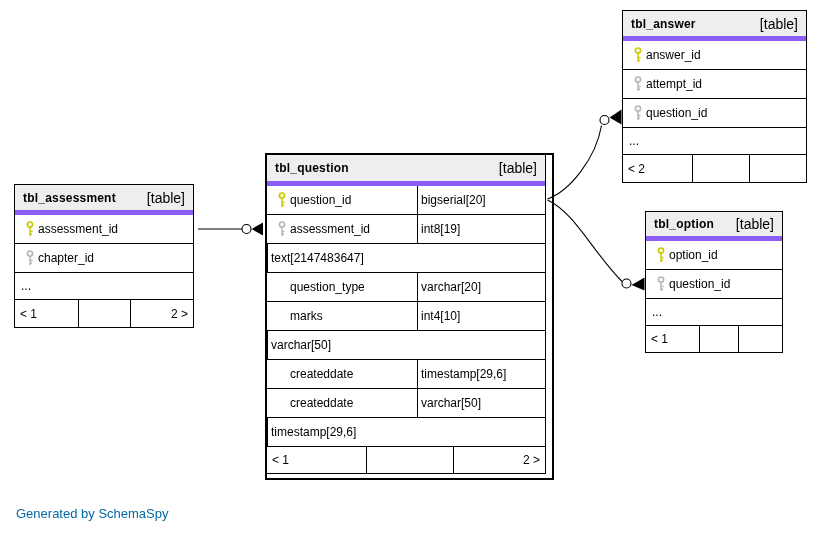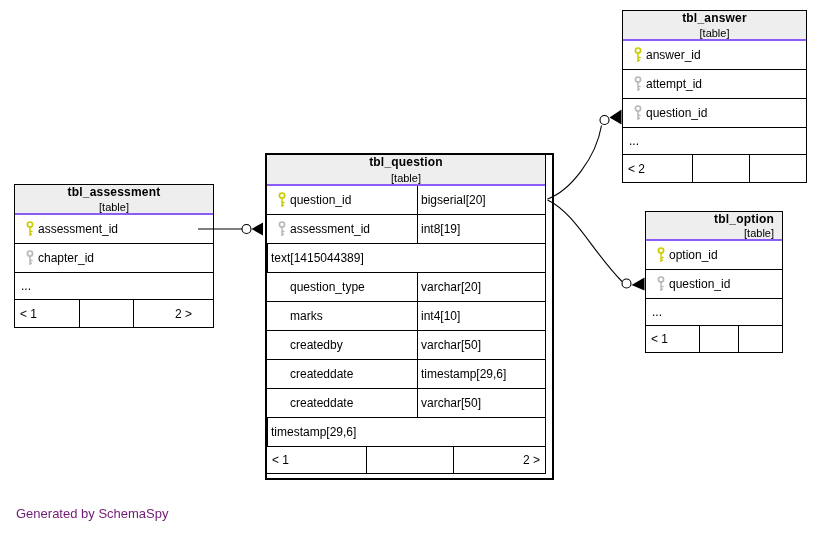--- a/index.html
+++ b/index.html
@@ -10,40 +10,40 @@
   .edges { position:absolute; left:0; top:0; width:823px; height:535px; z-index:3; pointer-events:none; }
   .db-table {
     position:absolute; background:#fff; border:1px solid #000; box-sizing:border-box;
     font-size:12px; z-index:2;
   }
   .db-table.main { border-width:2px; }
   .content { box-sizing:border-box; }
   .main > .content { margin:0 6px 4px 0; border-right:1px solid #000; border-bottom:1px solid #000; }
   .thead {
     background:#eeeeee; display:flex; align-items:center; justify-content:space-between;
-    padding:0 8px; border-bottom:2px solid #8b5cf6; box-sizing:border-box; height:30px;flex-direction:column;
+    padding:0 8px; border-bottom:5px solid #8b5cf6; box-sizing:border-box; height:30px;
   }
   .tname { font-weight:bold; font-size:12px; letter-spacing:0.2px; }
-  .tbadge { font-size:11px; }
+  .tbadge { font-size:14px; }
   .trow { display:flex; align-items:center; height:29px; border-bottom:1px solid #000; box-sizing:border-box; }
   .trow:last-of-type { border-bottom:1px solid #000; }
   .namecell { display:flex; align-items:center; height:100%; box-sizing:border-box; }
   .typecell {
     flex:1; display:flex; align-items:center; height:100%; border-left:1px solid #000;
     padding-left:3px; box-sizing:border-box; font-size:12px;
   }
   .kslot { width:17px; display:flex; justify-content:center; margin-left:6px; flex:0 0 17px; }
   .kslot svg { display:block; }
   .ellipsisrow { height:27px; display:flex; align-items:center; padding-left:6px; border-bottom:1px solid #000; box-sizing:border-box; }
   .tfoot { display:flex; box-sizing:border-box; }
   .fcell { box-sizing:border-box; display:flex; align-items:center; height:100%; }
   .fcell.mid, .fcell.right { border-left:1px solid #000; }
   .fcell.left { padding-left:5px; }
   .fcell.right { justify-content:flex-end; padding-right:5px; }
-  .gen-note { position:absolute; left:16px; top:506px; font-size:13px; color:#701a75; z-index:1; }
+  .gen-note { position:absolute; left:16px; top:506px; font-size:13px; color:#0369a1; z-index:1; }
   .pk { color:#cbcb00; }
   .fk { color:#b8b8b8; }
 </style>
 </head>
 <body>
 
 <div class="canvas">
 
   <svg class="edges" viewBox="0 0 823 535" xmlns="http://www.w3.org/2000/svg">
 
@@ -59,21 +59,21 @@
       <polygon points="609.5,117.5 621.5,109.5 621.5,124.5" fill="#000"></polygon>
     </g>
 
     <g>
       <path d="M547.5,200 C575,213 592,251 622,281.5" stroke="#000" stroke-width="1.1" fill="none"></path>
       <circle cx="626.5" cy="283.5" r="4.5" fill="#fff" stroke="#000" stroke-width="1.1"></circle>
       <polygon points="631.5,285 644.5,277.5 644.5,290.5" fill="#000"></polygon>
     </g>
   </svg>
 
-  <div class="db-table" style="left:14px; top:184px; width:200px;text-align:center;">
+  <div class="db-table" style="left:14px; top:184px; width:180px;text-align:center;">
     <div class="content">
       <div class="thead">
         <span class="tname">tbl_assessment</span>
         <span class="tbadge">[table]</span>
       </div>
       <div class="trow">
         <span class="kslot pk">
           <svg width="10" height="16" viewBox="0 0 10 16">
               <circle cx="5" cy="3.6" r="2.6" fill="none" stroke="currentColor" stroke-width="1.7"></circle>
               <path d="M5 6.2 V15 M5 10.6 H7.6 M5 13.2 H7" stroke="currentColor" stroke-width="1.5" fill="none"></path>
@@ -126,44 +126,40 @@
                 <circle cx="5" cy="3.6" r="2.6" fill="none" stroke="currentColor" stroke-width="1.7"></circle>
                 <path d="M5 6.2 V15 M5 10.6 H7.6 M5 13.2 H7" stroke="currentColor" stroke-width="1.5" fill="none"></path>
               </svg>
           </span>
           <span>assessment_id</span>
         </span>
         <span class="typecell">int8[19]</span>
       </div>
 
       <div class="trow">
-        <span class="typecell">text[1415044389]</span>
+        <span class="typecell">text[2147483647]</span>
       </div>
 
       <div class="trow">
         <span class="namecell" style="width:150px;">
           <span class="kslot"></span>
           <span>question_type</span>
         </span>
         <span class="typecell">varchar[20]</span>
       </div>
 
       <div class="trow">
         <span class="namecell" style="width:150px;">
           <span class="kslot"></span>
           <span>marks</span>
         </span>
         <span class="typecell">int4[10]</span>
       </div>
 
       <div class="trow">
-        <span class="namecell" style="width:150px;">
-          <span class="kslot"></span>
-          <span>createdby</span>
-        </span>
         <span class="typecell">varchar[50]</span>
       </div>
 
       <div class="trow">
         <span class="namecell" style="width:150px;">
           <span class="kslot"></span>
           <span>createddate</span>
         </span>
         <span class="typecell">timestamp[29,6]</span>
       </div>
@@ -225,21 +221,21 @@
       <div class="tfoot" style="height:27px;">
         <span class="fcell left" style="width:69px;">&lt; 2</span>
         <span class="fcell mid" style="width:57px;"></span>
         <span class="fcell right" style="width:57px;"></span>
       </div>
     </div>
   </div>
 
   <div class="db-table" style="left:645px; top:211px; width:138px;">
     <div class="content">
-      <div class="thead" style="height:29px;align-items:flex-end;">
+      <div class="thead" style="height:29px;">
         <span class="tname">tbl_option</span>
         <span class="tbadge">[table]</span>
       </div>
       <div class="trow">
         <span class="kslot pk">
           <svg width="10" height="16" viewBox="0 0 10 16">
               <circle cx="5" cy="3.6" r="2.6" fill="none" stroke="currentColor" stroke-width="1.7"></circle>
               <path d="M5 6.2 V15 M5 10.6 H7.6 M5 13.2 H7" stroke="currentColor" stroke-width="1.5" fill="none"></path>
             </svg>
         </span>

